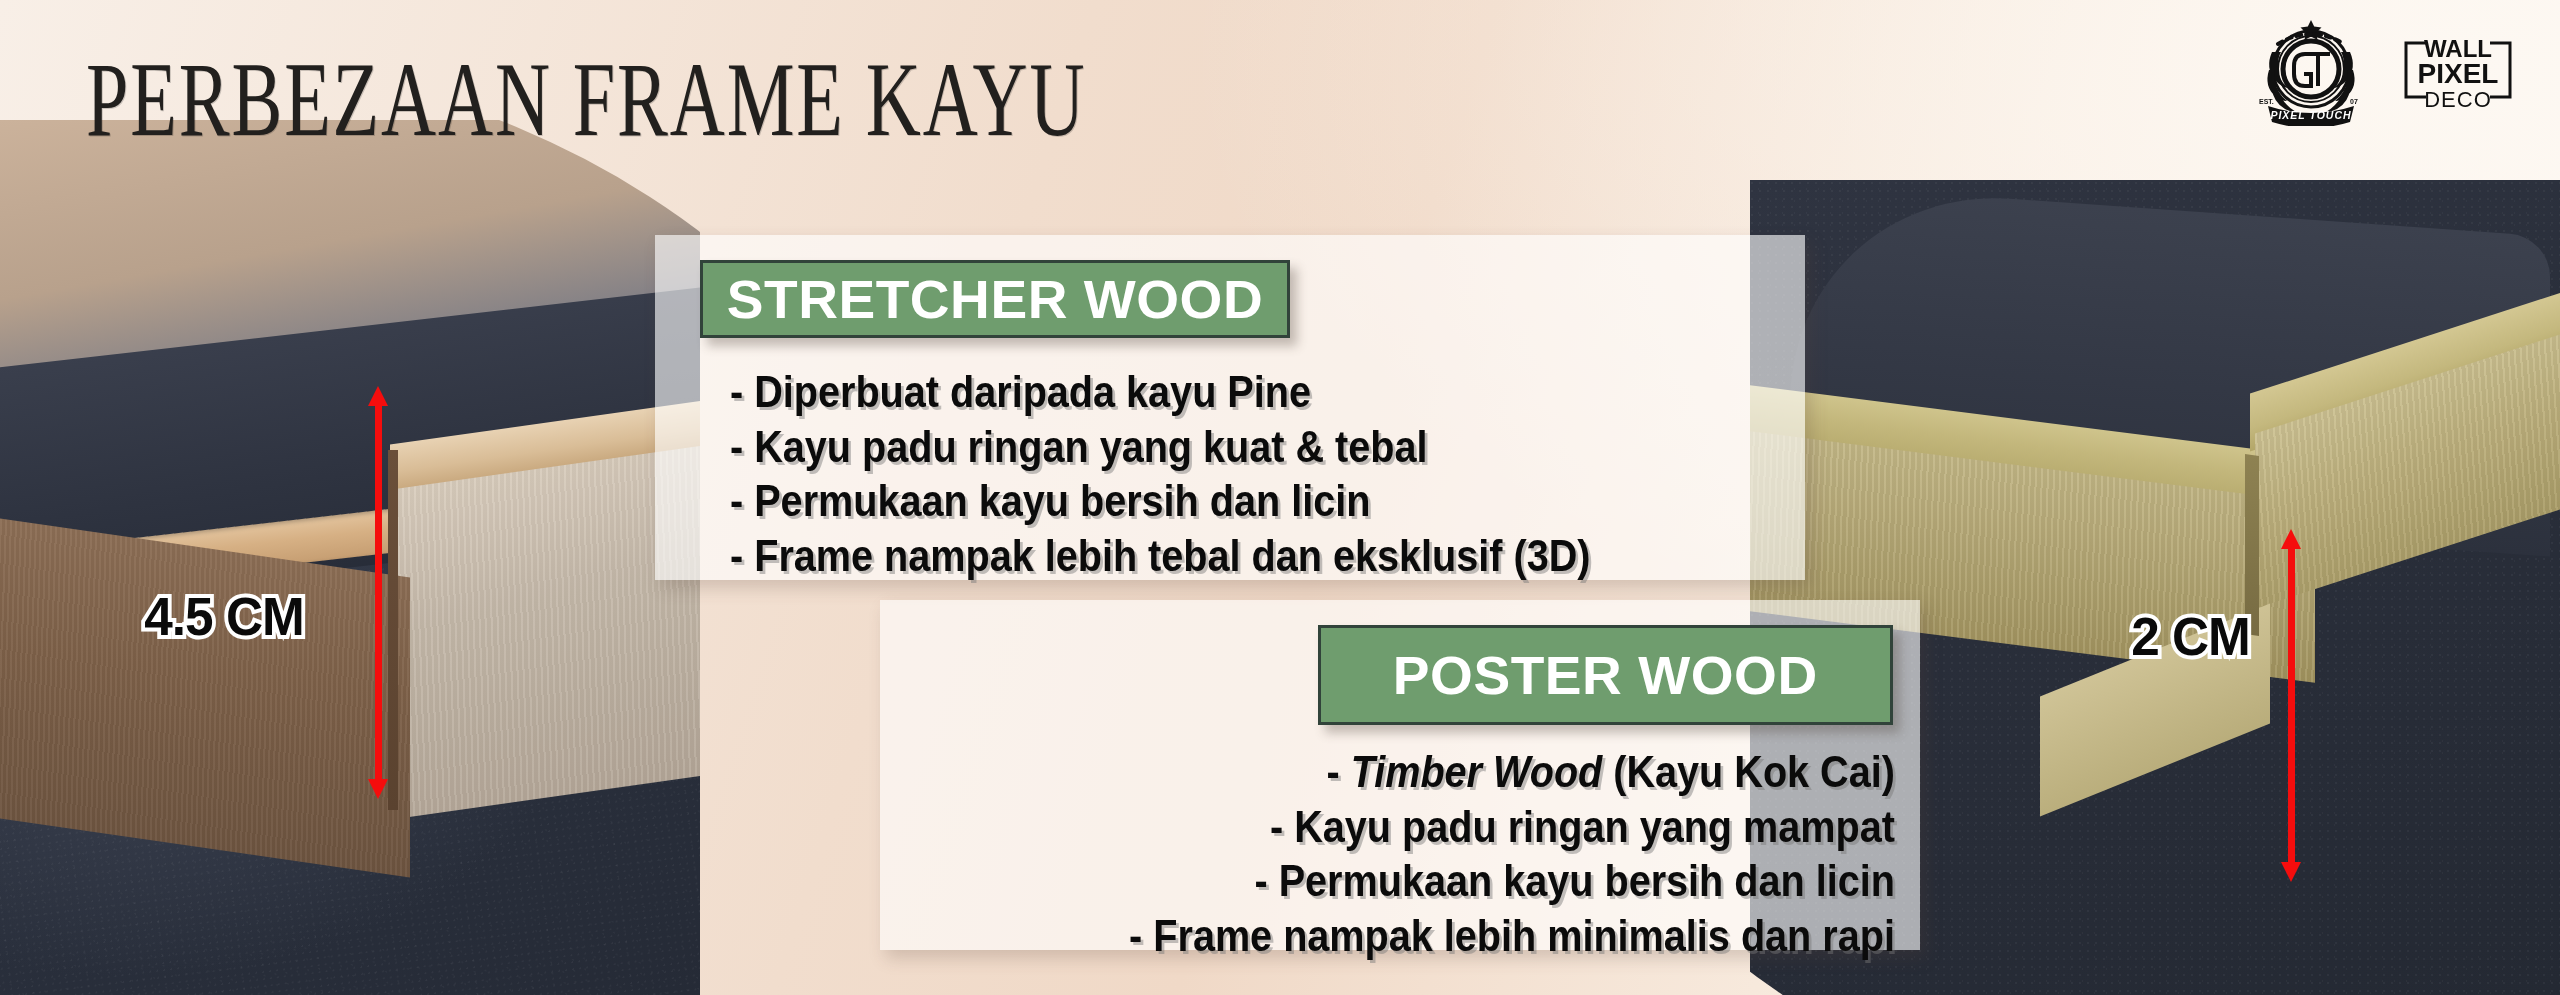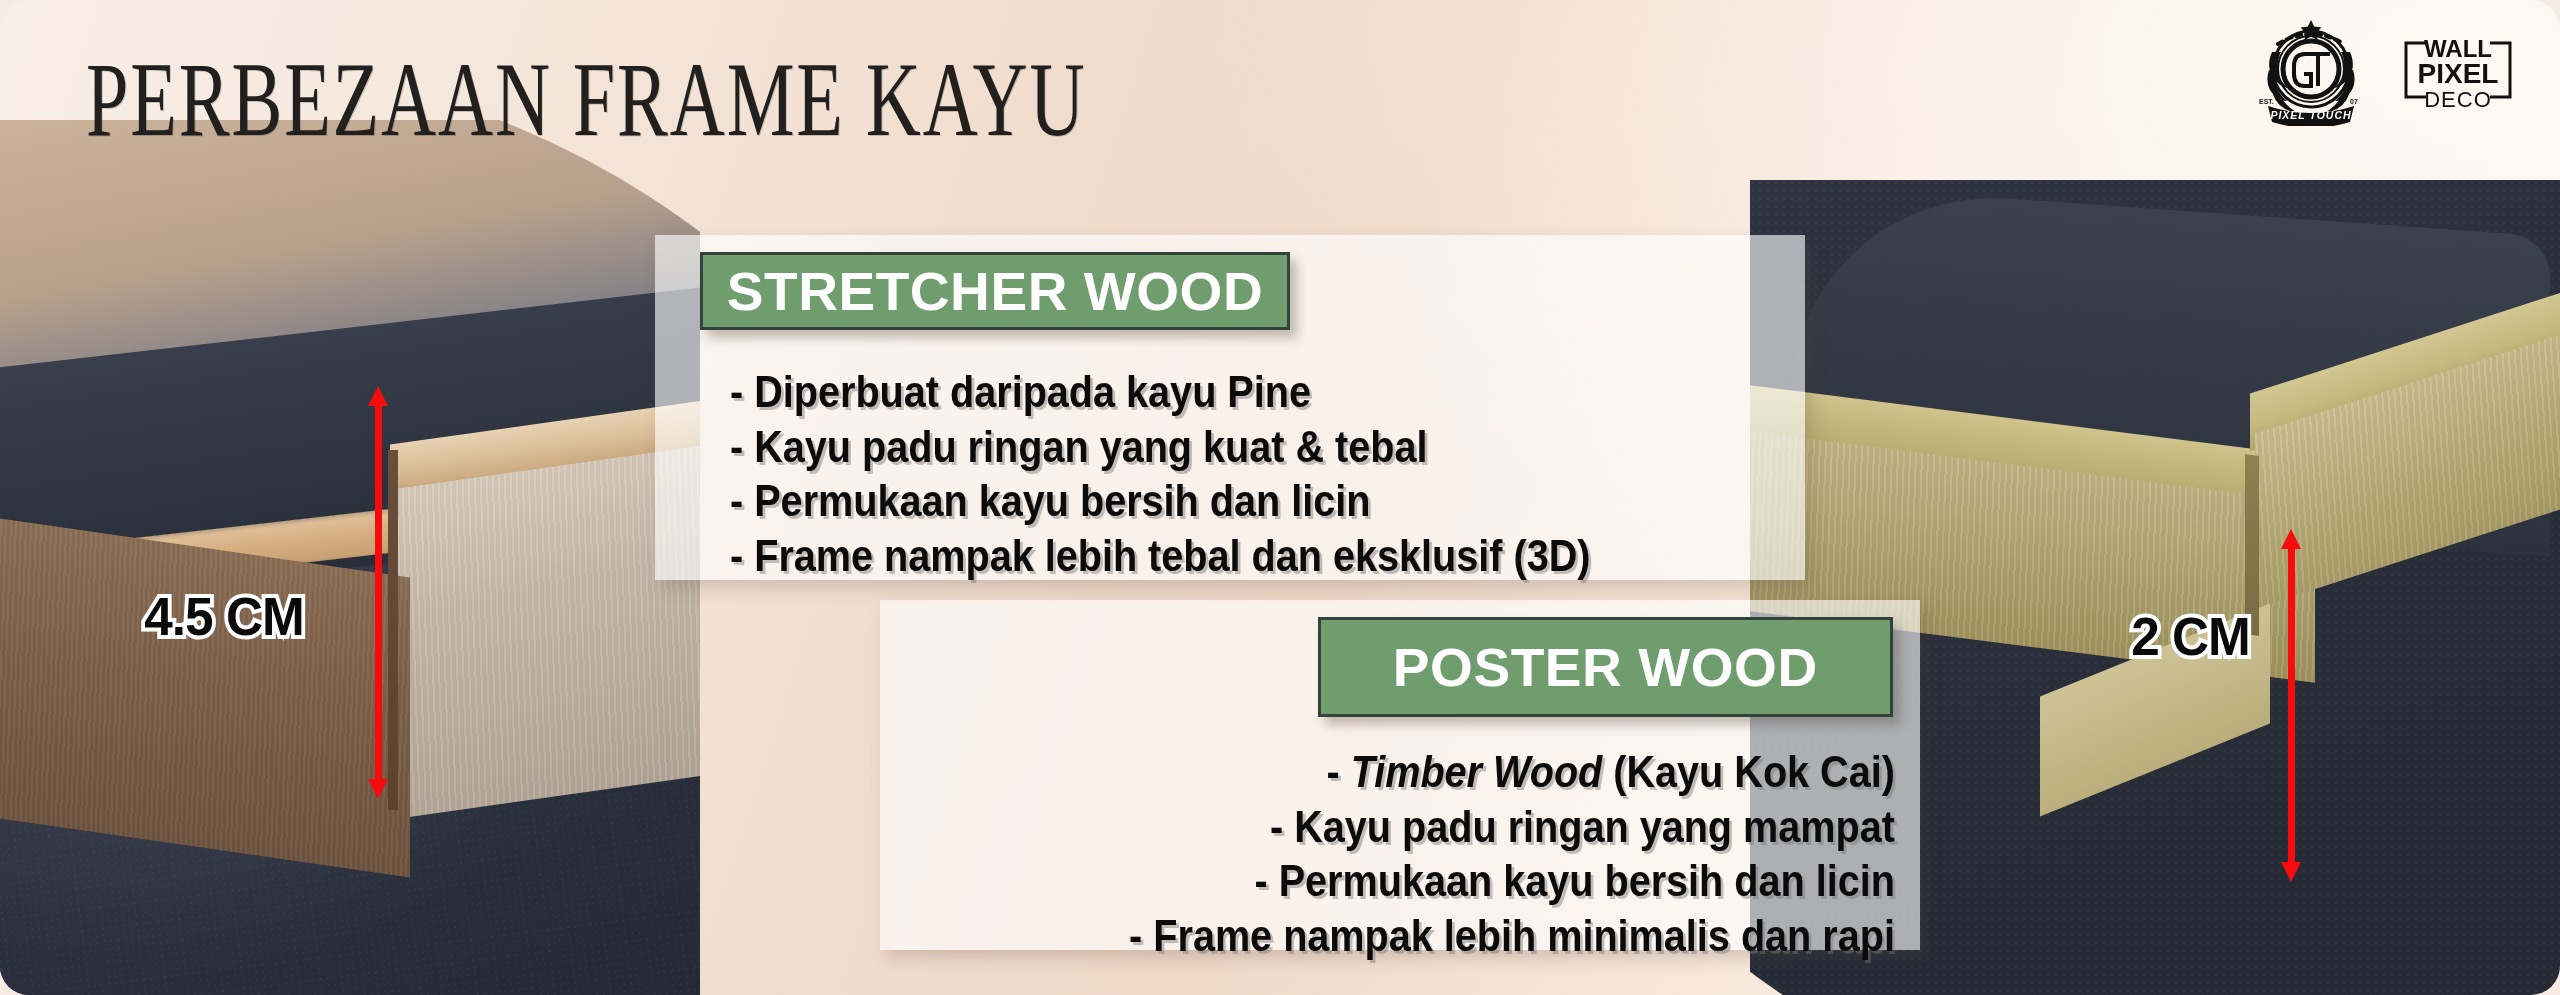--- a/index.html
+++ b/index.html
@@ -9,21 +9,20 @@
     background:#f6ece3;
   }
 
   #banner {
     position:relative;
     width:2560px; height:995px;
     overflow:hidden;
     background:
       radial-gradient(ellipse 90% 120% at 96% 6%, #fdf8f2 0%, rgba(253,248,242,0) 55%),
       linear-gradient(108deg, #f8efe7 0%, #f1ddcd 38%, #f0d9c7 52%, #f7e9dc 72%, #fdf7f0 92%, #fefbf6 100%);
-    border-radius: 29px;
   }
 
   
   .photo-left {
     position:absolute; left:0; top:120px; width:700px; height:875px;
     overflow:hidden;
     -webkit-clip-path: ellipse(118% 74% at 18% 66%);
     clip-path: ellipse(118% 74% at 18% 66%);
   }
   .pl-bg {
@@ -174,21 +173,21 @@
     box-shadow:6px 8px 16px rgba(90,70,60,.22);
   }
   .panel-1 { left:655px; top:235px; width:1150px; height:345px; }
   .panel-2 { left:880px; top:600px; width:1040px; height:350px; }
 
   .chip {
     position:absolute;
     background:#6f9d6e;
     border:3px solid #31433a;
     box-shadow:7px 8px 10px rgba(70,55,48,.30);
-    display:flex; align-items:center; justify-content:center;
+    display:flex; align-items:center; justify-content:center;margin-top:8px;
   }
   .chip span {
     color:#ffffff;
     font-size:54px;
     font-weight:700;
     letter-spacing:0.5px;
     transform:scaleX(1.02);
     white-space:nowrap;
   }
   .chip-1 { left:700px; top:252px; width:590px; height:78px; }

